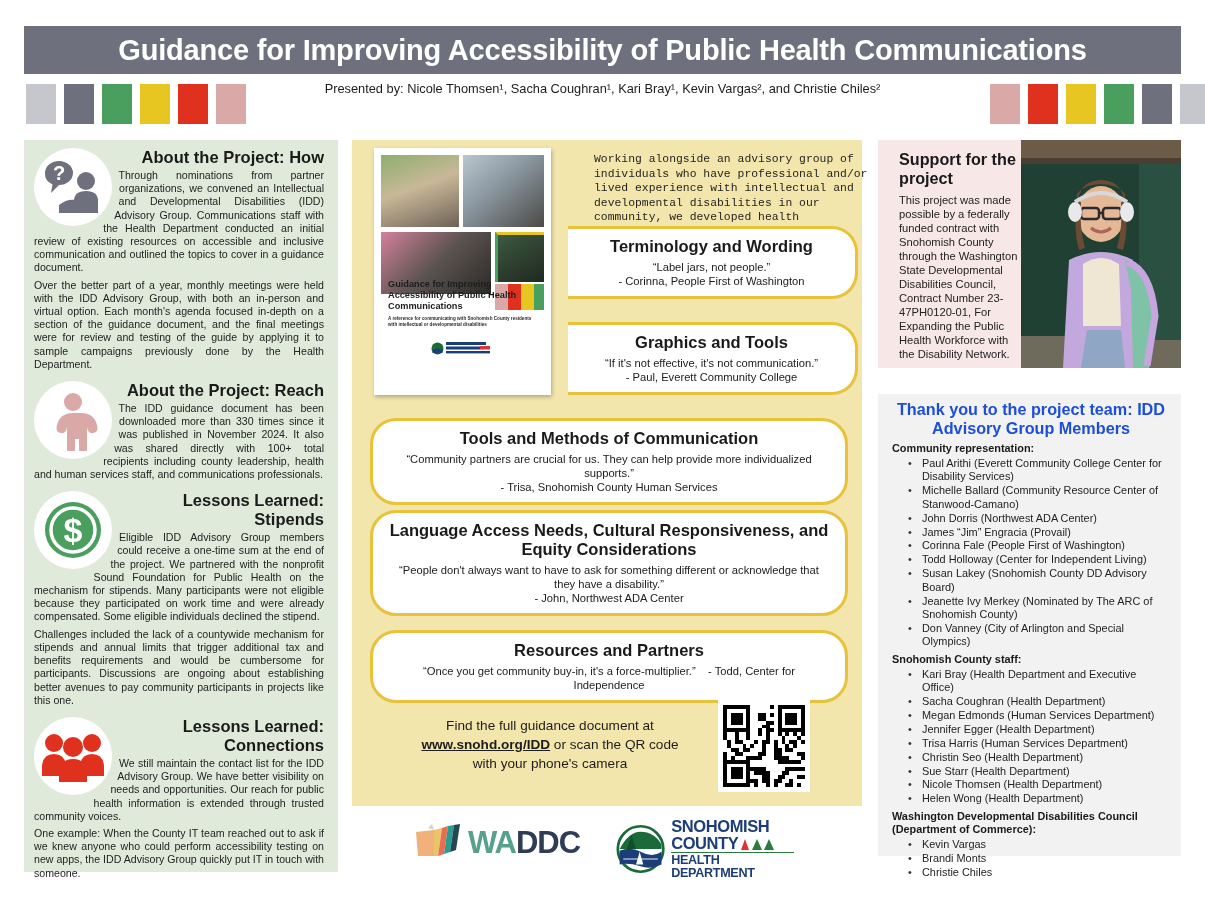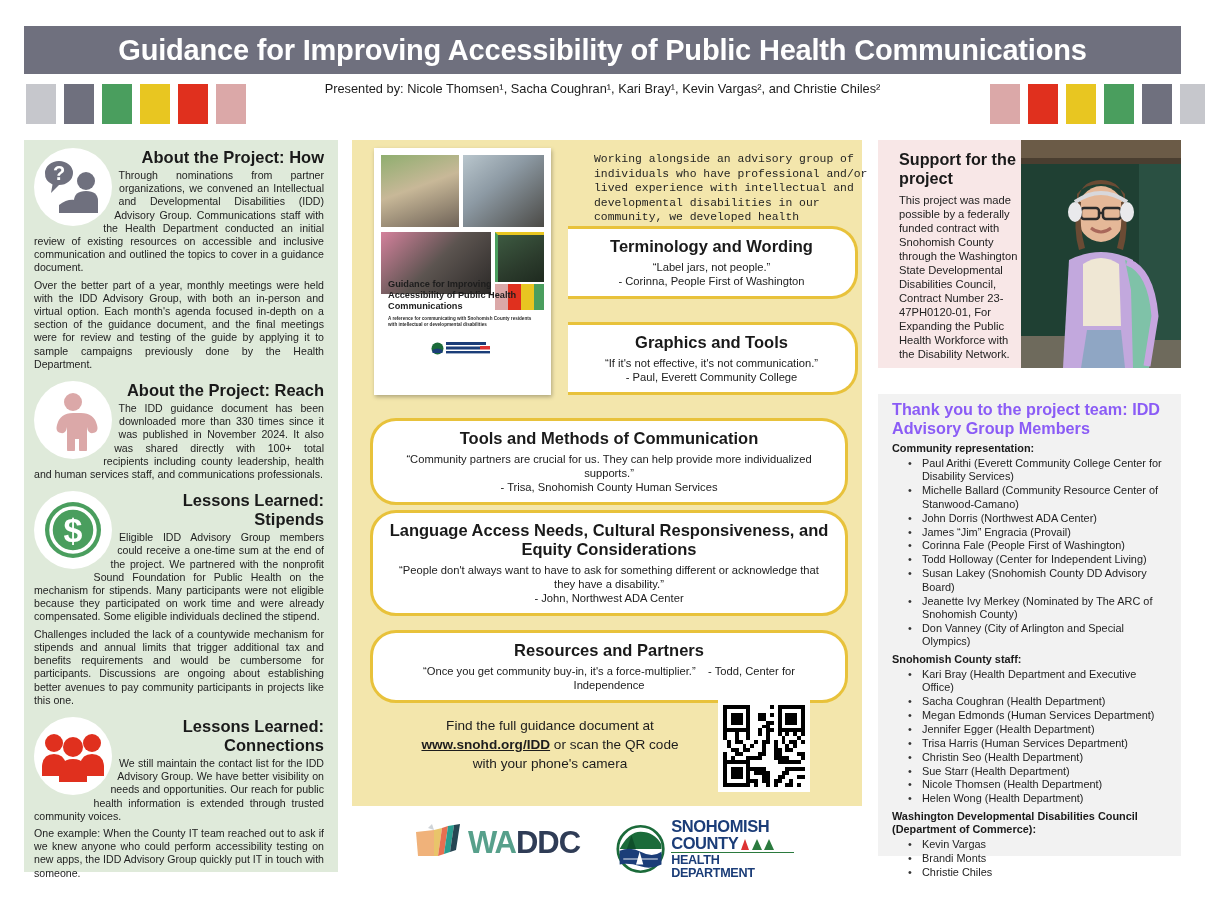--- a/index.html
+++ b/index.html
@@ -136,21 +136,21 @@
 
   
   .support-body{position:absolute;left:892px;top:150px;width:122px;margin-left:7px;}
   .support-body h2{margin:0 0 5px 0;font-size:16.2px;font-weight:bold;line-height:19px;color:#1a1a1a;}
   .support-body p{margin:0;font-size:11.2px;line-height:14px;color:#232323;}
   .support-photo{
     position:absolute;left:1021px;top:140px;width:160px;height:228px;overflow:hidden;
   }
 
   .team{position:absolute;left:892px;top:400px;width:278px;}
-  .team h2{margin:0 0 3px 0;font-size:16.2px;font-weight:bold;line-height:19px;color:#8b5cf6;}
+  .team h2{margin:0 0 3px 0;font-size:16.2px;font-weight:bold;line-height:19px;color:#1d4ed8;text-align:center;}
   .team h4{margin:4px 0 2px 0;font-size:10.9px;font-weight:bold;color:#1a1a1a;line-height:13px;}
   .team ul{margin:0 0 0 0;padding:0 0 0 16px;list-style:none;}
   .team li{
     font-size:10.9px;line-height:13.4px;color:#232323;position:relative;padding-left:14px;margin-bottom:0.5px;
   }
   .team li:before{content:"\2022";position:absolute;left:0;top:0;color:#333;}
 </style>
 </head>
 <body>
 

